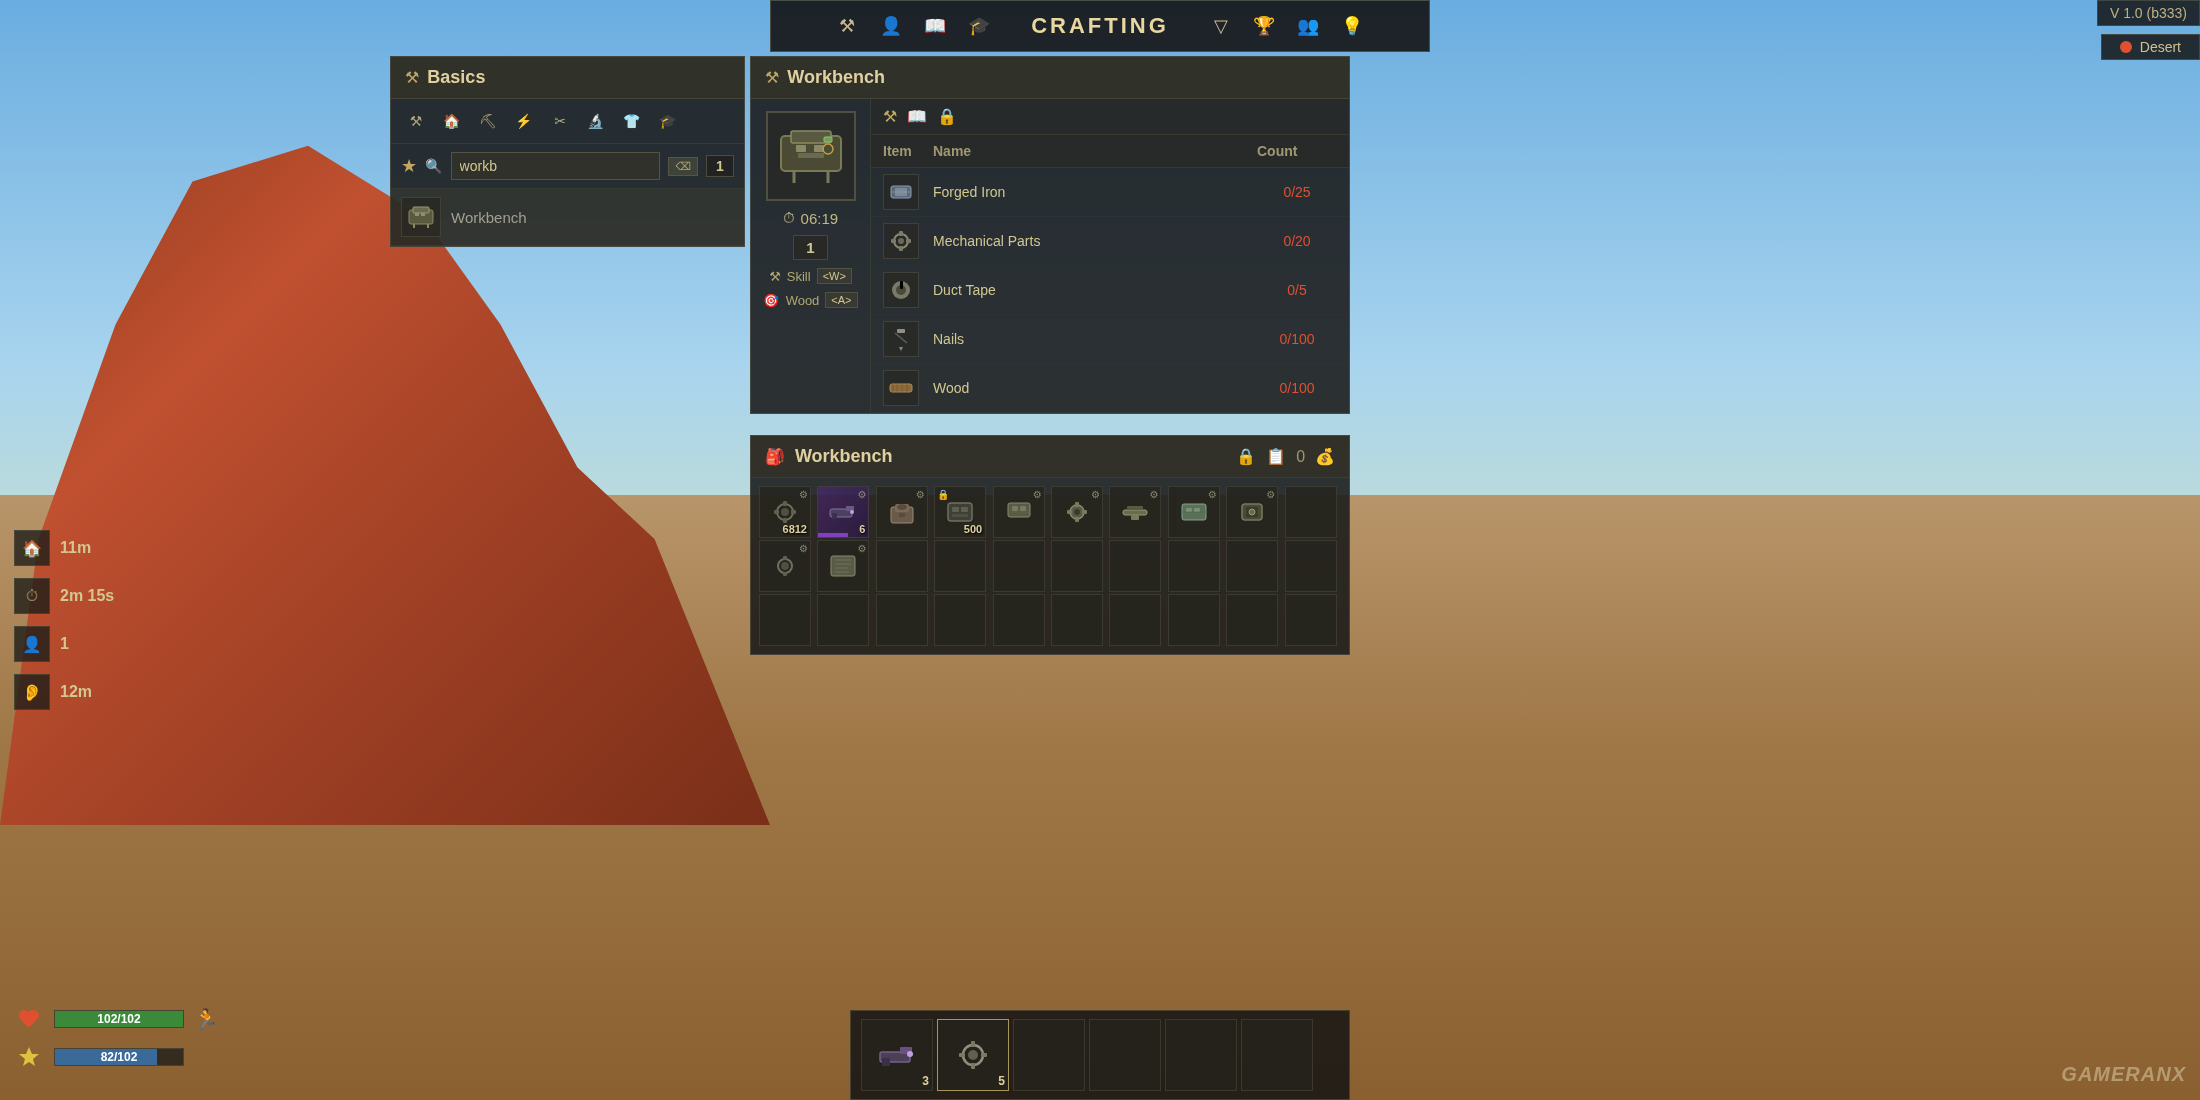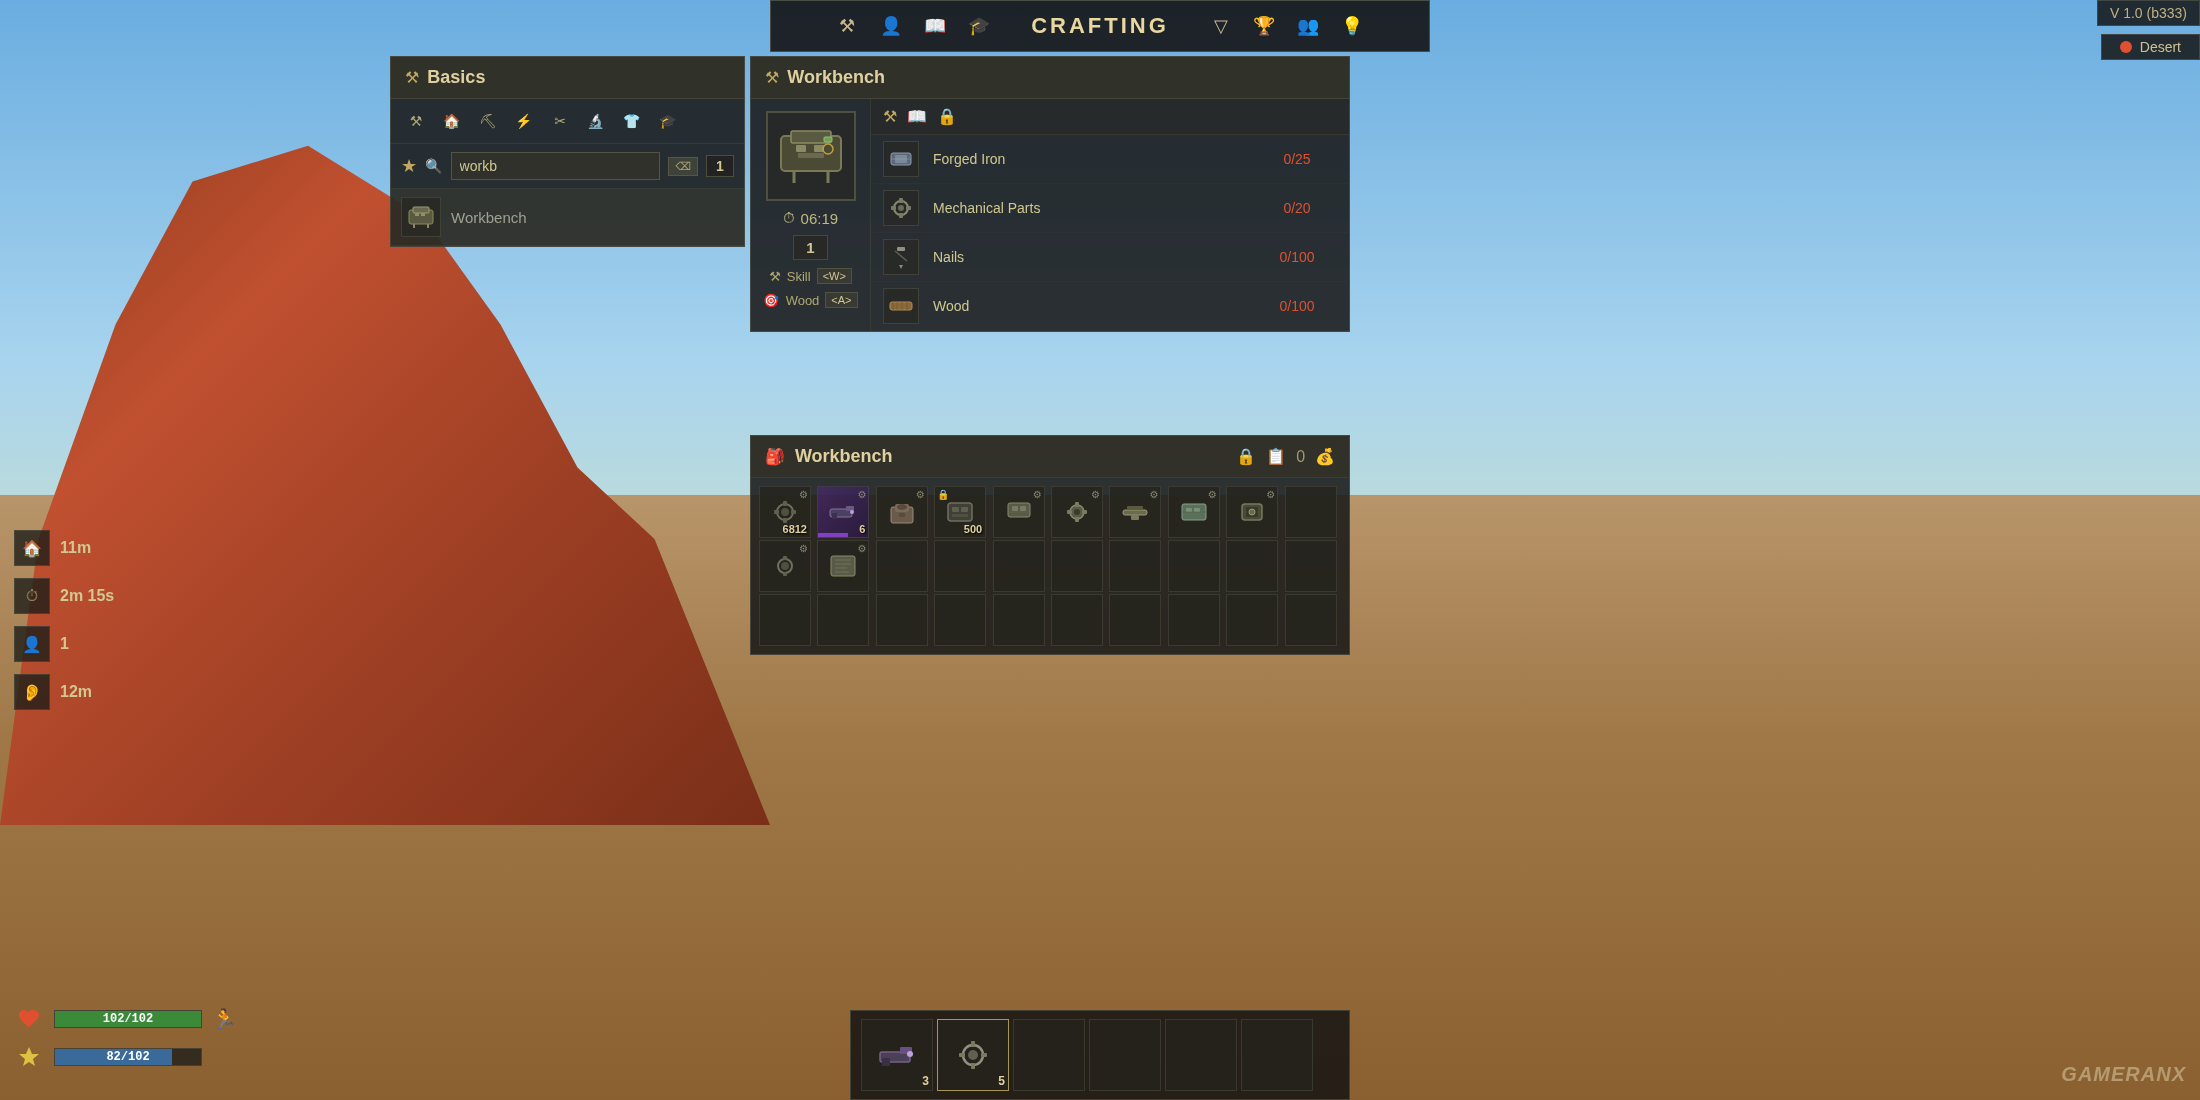--- a/index.html
+++ b/index.html
@@ -577,26 +577,25 @@
       width: 30px;
       height: 30px;
       display: flex;
       align-items: center;
       justify-content: center;
       color: #a09860;
       font-size: 16px;
     }
 
     .stat-bar-bg {
-      width: 148px;
+      width: 130px;
       height: 18px;
       background: rgba(30,30,25,0.8);
       border: 1px solid rgba(100,100,80,0.4);
       position: relative;
-      font-family: Liberation Mono, monospace;
     }
 
     .stat-bar-fill {
       height: 100%;
       position: absolute;
       top: 0; left: 0;
     }
 
     .stat-bar-text {
       position: absolute;
@@ -737,20 +736,25 @@
       </div>
     </div>
 
     <div class="wb-ingredients">
       <div class="wb-ingredients-header">
         <span class="wb-tab-icon">⚒</span>
         <span class="wb-tab-icon">📖</span>
         <span class="wb-tab-icon">🔒</span>
       </div>
       <div class="ingredients-table">
+        <div class="ing-header-row">
+          <span class="ing-col-header">Item</span>
+          <span class="ing-col-header">Name</span>
+          <span class="ing-col-header">Count</span>
+        </div>
 
         <div class="ing-row">
           <div class="ing-item-icon">
             <svg width="28" height="28" viewBox="0 0 28 28">
               <rect x="4" y="8" width="20" height="12" rx="2" fill="#5a6a7a" stroke="#8a9aaa" stroke-width="1"></rect>
               <rect x="8" y="10" width="12" height="8" rx="1" fill="#7a8a9a"></rect>
               <line x1="4" y1="14" x2="24" y2="14" stroke="#9aaaaa" stroke-width="0.5"></line>
             </svg>
           </div>
           <span class="ing-name">Forged Iron</span>
@@ -765,20 +769,31 @@
               <rect x="12" y="4" width="4" height="5" rx="1" fill="#7a7a6a"></rect>
               <rect x="12" y="19" width="4" height="5" rx="1" fill="#7a7a6a"></rect>
               <rect x="4" y="12" width="5" height="4" rx="1" fill="#7a7a6a"></rect>
               <rect x="19" y="12" width="5" height="4" rx="1" fill="#7a7a6a"></rect>
             </svg>
           </div>
           <span class="ing-name">Mechanical Parts</span>
           <span class="ing-count">0/20</span>
         </div>
 
+        <div class="ing-row">
+          <div class="ing-item-icon">
+            <svg width="28" height="28" viewBox="0 0 28 28">
+              <circle cx="14" cy="14" r="9" fill="#7a7a6a" stroke="#aaa a90" stroke-width="1"></circle>
+              <circle cx="14" cy="14" r="5" fill="#4a4a3a"></circle>
+              <rect x="13" y="5" width="3" height="8" rx="1" fill="#aaa a90" transform="rotate(0,14,14)"></rect>
+            </svg>
+          </div>
+          <span class="ing-name">Duct Tape</span>
+          <span class="ing-count">0/5</span>
+        </div>
 
         <div class="ing-row">
           <div class="ing-item-icon">
             <svg width="28" height="28" viewBox="0 0 28 28">
               <line x1="14" y1="4" x2="14" y2="22" stroke="#aaa a90" stroke-width="2"></line>
               <rect x="10" y="4" width="8" height="4" rx="1" fill="#909080"></rect>
               <polygon points="12,22 16,22 14,26" fill="#888878"></polygon>
               <line x1="8" y1="8" x2="20" y2="18" stroke="#808070" stroke-width="1.5" opacity="0.6"></line>
             </svg>
           </div>

